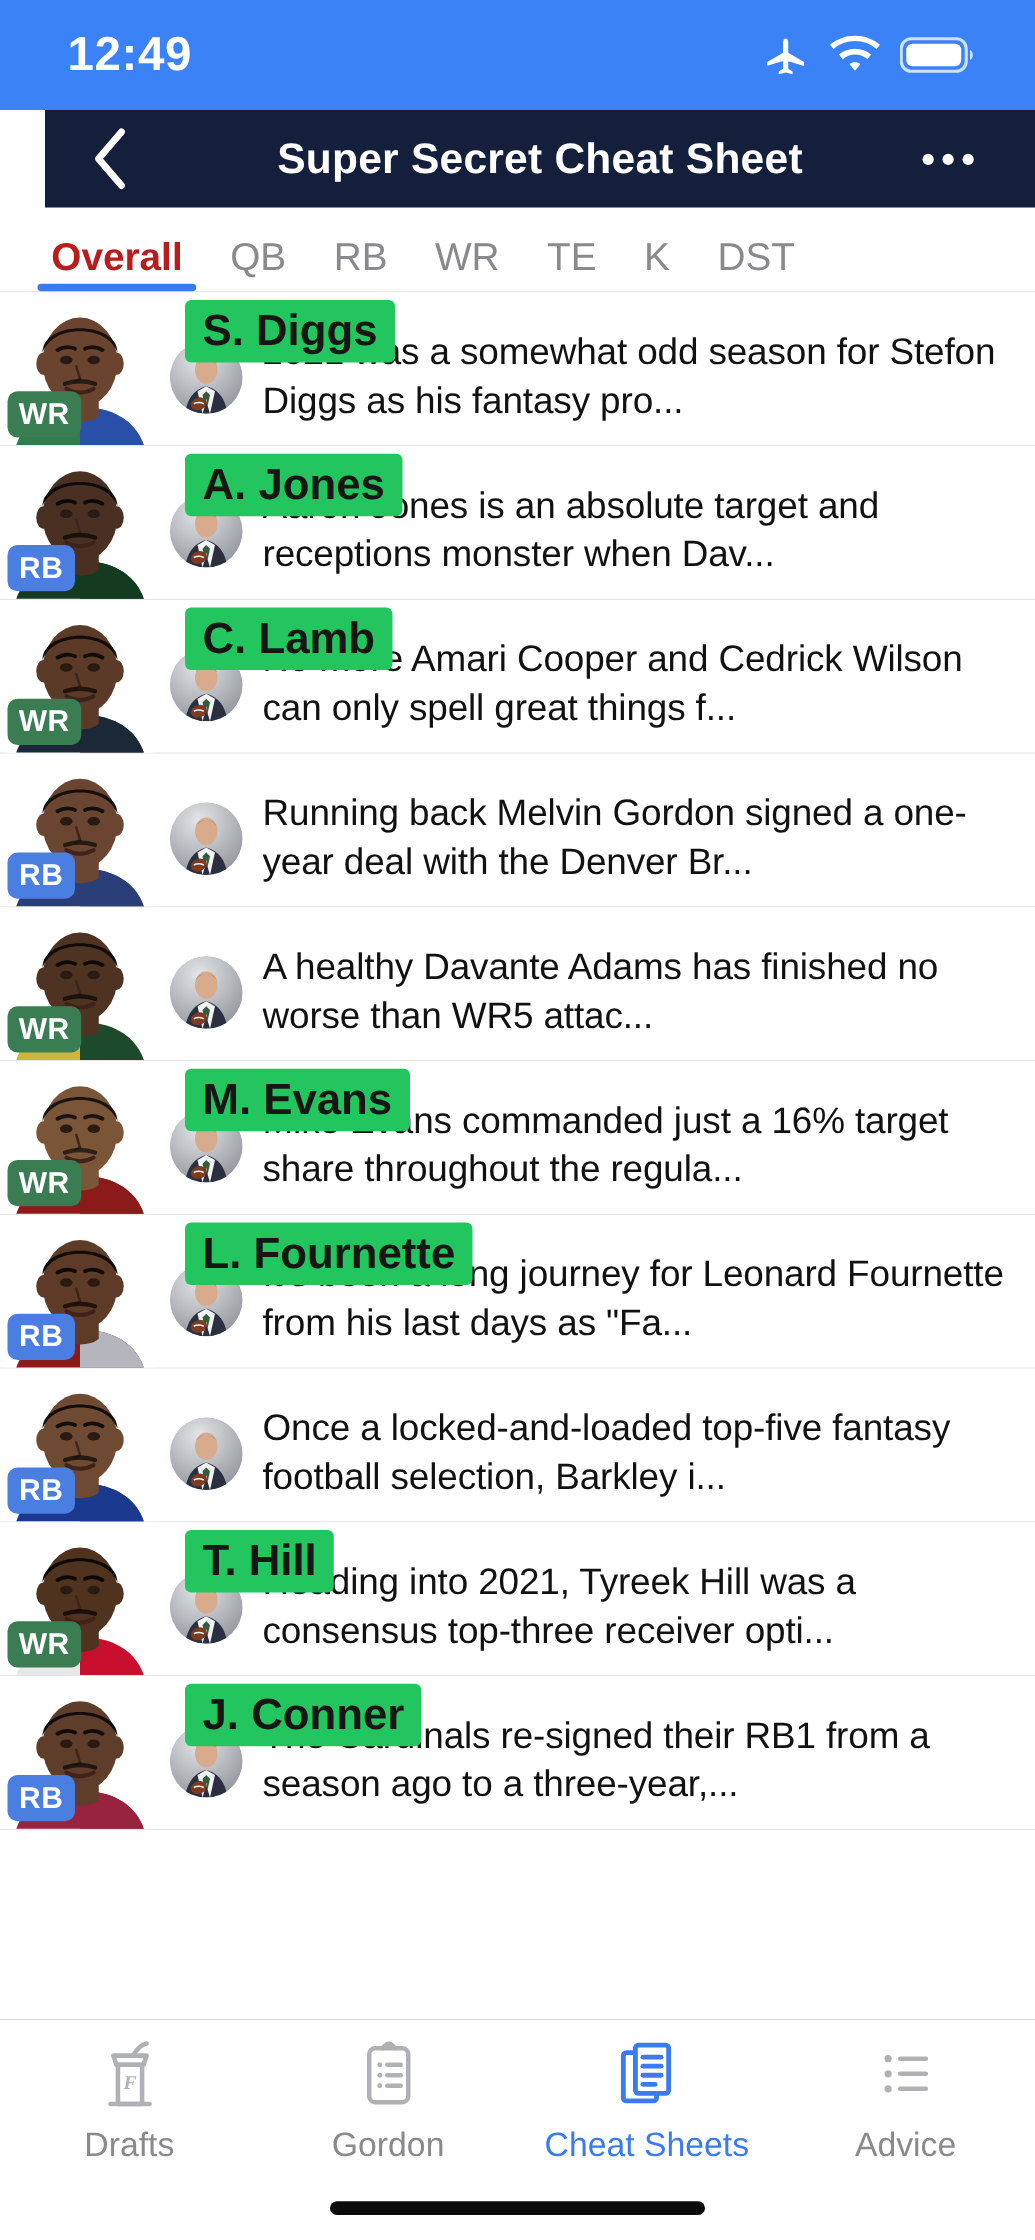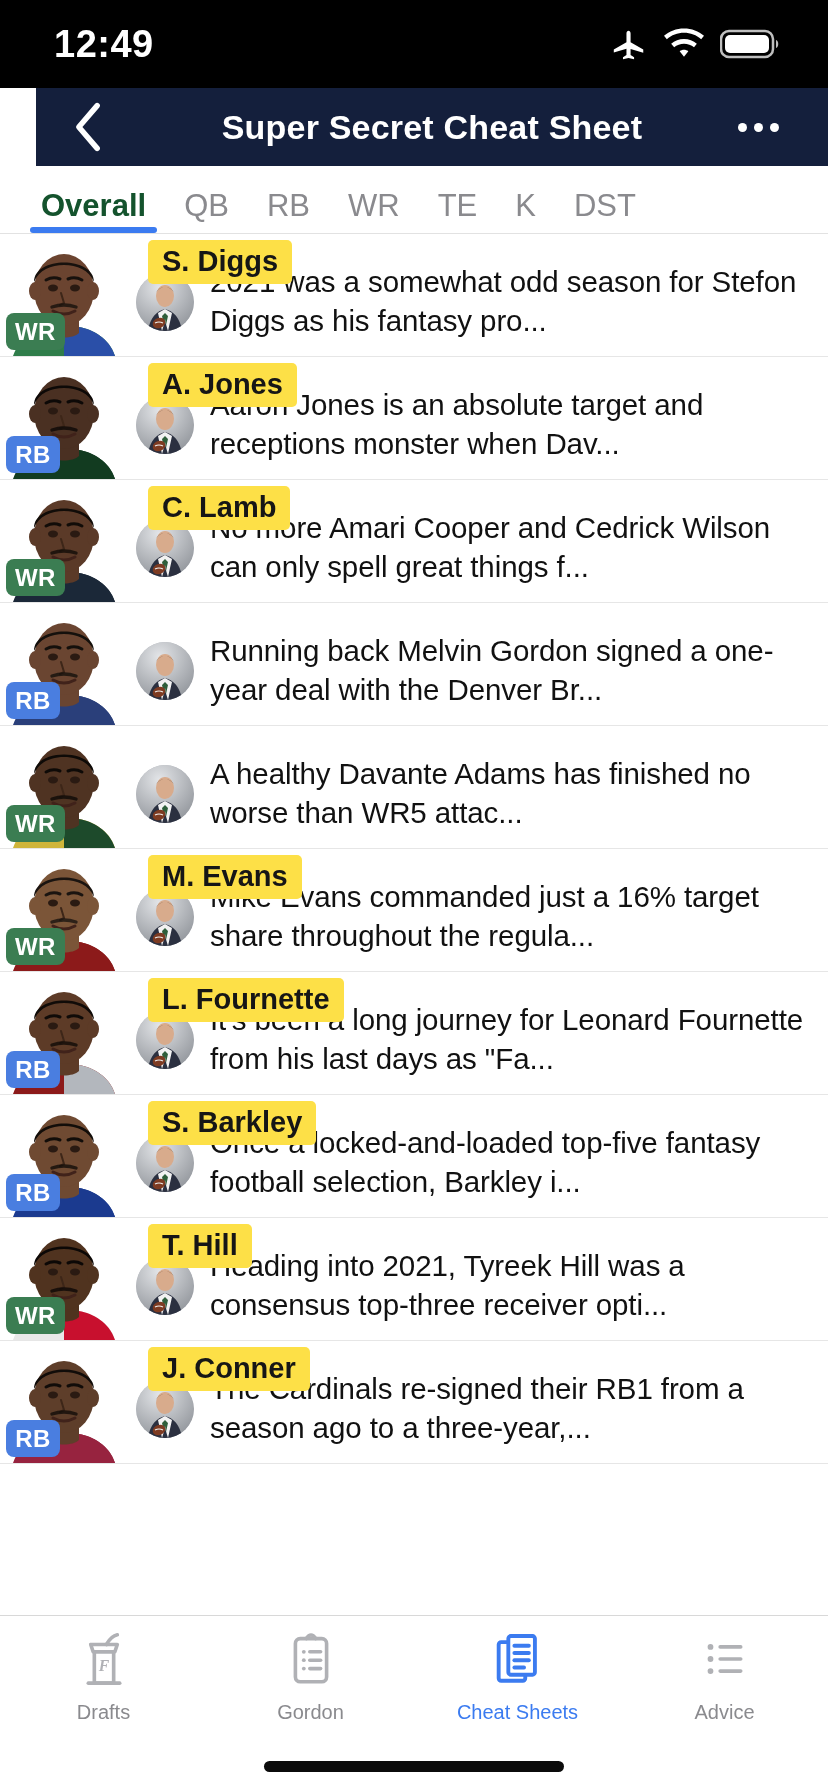--- a/index.html
+++ b/index.html
@@ -6,21 +6,21 @@
   html, body {
     width: 828px; height: 1792px;
     background: #ffffff;
     font-family: "Liberation Sans", sans-serif;
     overflow: hidden;
   }
   .phone { position: relative; width: 828px; height: 1792px; background:#fff; display:flex; flex-direction:column; }
 
   
   .statusbar {
-    height: 88px; background: #000000; flex: 0 0 88px;
+    height: 88px; background: #3b82f6; flex: 0 0 88px;
     display: flex; align-items: center; justify-content: space-between;
     padding: 0 46px 0 54px; color: #fff;
   }
   .status-time { font-size: 38px; font-weight: 600; letter-spacing: .5px; line-height: 1; }
   .status-icons { display: flex; align-items: center; gap: 16px; }
   .svgw { display:block; }
 
   
   .navbar {
     height: 78px; flex: 0 0 78px; background: #141f3c; color: #fff;
@@ -38,21 +38,21 @@
   
   .tabs {
     flex: 0 0 68px; height: 68px; background:#fff;
     display: flex; align-items: flex-end; padding-left: 22px;
     border-bottom: 1px solid #e2e2e2;
   }
   .tab {
     position: relative; font-size: 31px; color: #8a8a8e;
     padding: 0 19px 12px 19px; line-height: 1; cursor: pointer; white-space:nowrap;
   }
-  .tab.active { color: #14532d; font-weight: 700; }
+  .tab.active { color: #b91c1c; font-weight: 700; }
   .tab.active::after {
     content: ""; position: absolute; left: 8px; right: 8px; bottom: 0;
     height: 6px; background: #3b7bf0; border-radius: 3px;
   }
 
   
   .list { flex: 1 1 auto; overflow: hidden; position: relative; background:#fff; }
   .row {
     position: relative; height: 123px; border-bottom: 1px solid #e6e6e6;
     display: flex; align-items: stretch; overflow: hidden; background:#fff;
@@ -70,22 +70,22 @@
     min-width: 54px; height: 37px; padding: 0 9px;
     border-radius: 8px; color: #fff; font-size: 24px; font-weight: 700;
     display: flex; align-items: center; justify-content: center; letter-spacing: .4px;
   }
   .pos-WR { background: #3b7d52; }
   .pos-RB { background: #4a7ee0; }
 
   
   .name-chip {
     position: absolute; left: 148px; top: 6px; z-index: 5;
-    background: #fde047; color: #161616;
-    font-size: 29px; font-weight: 600;
+    background: #22c55e; color: #161616;
+    font-size: 35px; font-weight: 600;
     padding: 7px 14px 8px 14px; border-radius: 5px; line-height: 1;
     white-space: nowrap;
   }
 
   .row-body {
     flex: 1 1 auto; display: flex; align-items: center;
     padding: 0 18px 0 8px; gap: 16px; margin-top: 14px;
   }
   .analyst-av {
     width: 58px; height: 58px; flex: 0 0 58px; border-radius: 50%;
@@ -97,21 +97,21 @@
   }
 
   
   .bottombar {
     flex: 0 0 125px; height: 125px; background: #fff;
     border-top: 1px solid #d8d8d8;
     display: flex; align-items: flex-start; justify-content: space-around;
     padding-top: 14px;
   }
   .bt { width: 25%; display: flex; flex-direction: column; align-items: center; gap: 10px; cursor: pointer; }
-  .bt-label { font-size: 20px; color: #8a8a8e; line-height: 1; }
+  .bt-label { font-size: 27px; color: #8a8a8e; line-height: 1; }
   .bt.active .bt-label { color: #3b7bf0; }
   .home-indicator-wrap { flex: 0 0 52px; height: 52px; background:#fff; display:flex; align-items:center; justify-content:center; }
   .home-indicator { width: 300px; height: 11px; border-radius: 6px; background: #0b0b0b; }
 </style>
 </head>
 <body>
 
 <div class="phone">
 
   <div class="statusbar">
@@ -487,21 +487,20 @@
     <ellipse cx="48" cy="50" rx="5" ry="3.4" fill="#2a1a12"></ellipse>
     <ellipse cx="70" cy="50" rx="5" ry="3.4" fill="#2a1a12"></ellipse>
     <path d="M41 42 q7 -4 14 -1" stroke="#120d09" stroke-width="3" fill="none" stroke-linecap="round"></path>
     <path d="M63 41 q7 -3 14 1" stroke="#120d09" stroke-width="3" fill="none" stroke-linecap="round"></path>
     <path d="M56 55 l3 10 l-4 2" stroke="#3d2618" stroke-width="2" fill="none" stroke-linecap="round"></path>
     <path d="M48 73 q11 6 22 0" stroke="#40221a" stroke-width="3" fill="none" stroke-linecap="round"></path>
     <path d="M47 69 q12 -4 24 0" stroke="#120d09" stroke-width="3.4" fill="none" stroke-linecap="round" opacity=".8"></path>
   </svg>
       <div class="pos-badge pos-RB">RB</div>
     </div>
-    <div class="name-chip">S. Barkley</div>
     <div class="row-body">
       <div class="analyst-av">
   <svg viewBox="0 0 58 58" width="58" height="58">
     <defs>
       <radialGradient id="ag" cx="40%" cy="25%" r="85%">
         <stop offset="0%" stop-color="#e3e5e8"></stop>
                   <stop offset="100%" stop-color="#8d9197"></stop>
       </radialGradient>
     </defs>
     <circle cx="29" cy="29" r="29" fill="url(#ag)"></circle>

